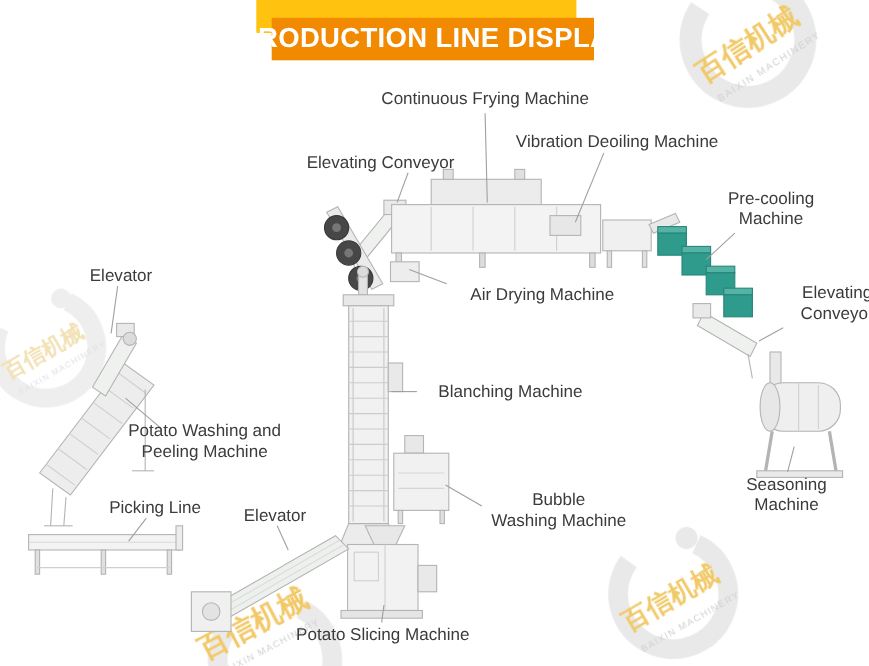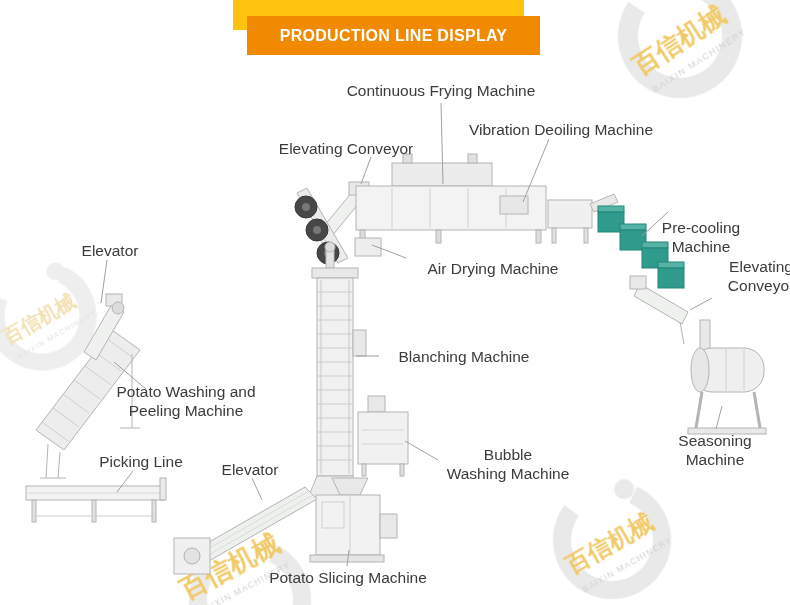--- a/index.html
+++ b/index.html
@@ -3,30 +3,30 @@
 <meta charset="utf-8">
 <style>
   html,body{margin:0;padding:0;background:#ffffff;font-family:"Liberation Sans",sans-serif;}
   .stage{position:relative;width:790px;height:605px;background:#ffffff;overflow:hidden;}
   svg.layer{position:absolute;left:0;top:0;}
 
   
   .ribbon-back{position:absolute;left:233px;top:0;width:291px;height:30px;background:#FFC20E;}
   .ribbon{position:absolute;left:247px;top:16px;width:293px;height:39px;background:#F18A00;
           color:#ffffff;display:flex;align-items:center;justify-content:center;
-          font-size:16px;font-weight:bold;letter-spacing:0.3px;white-space:nowrap;}
+          font-size:25px;font-weight:bold;letter-spacing:0.3px;white-space:nowrap;}
 
   
   .lbl{position:absolute;transform:translateX(-50%);text-align:center;
        font-size:15.5px;line-height:19px;color:#3b3b3b;white-space:nowrap;}
   .lbl span{display:block;}
   .L0{left:441px;top:81px;text-align:right;}
   .L1{left:561px;top:120px;}
   .L2{left:346px;top:139px;}
-  .L3{left:701px;top:171px;margin-top:47px;}
+  .L3{left:701px;top:171px;}
   .L4{left:110px;top:241px;}
   .L5{left:493px;top:259px;}
   .L6{left:761px;top:257px;}
   .L7{left:464px;top:347px;}
   .L8{left:186px;top:382px;}
   .L9{left:141px;top:452px;}
   .L10{left:250px;top:460px;}
   .L11{left:508px;top:445px;}
   .L12{left:715px;top:431px;}
   .L13{left:348px;top:568px;}

